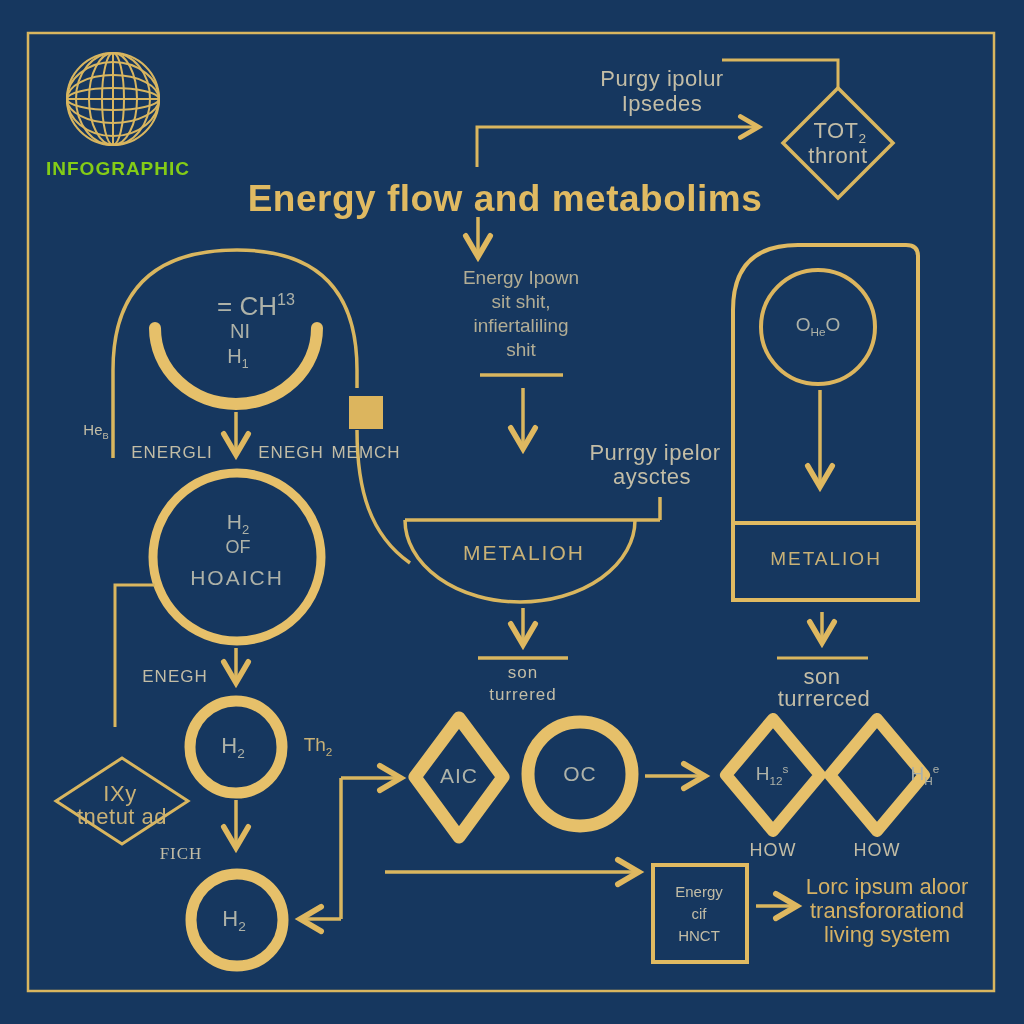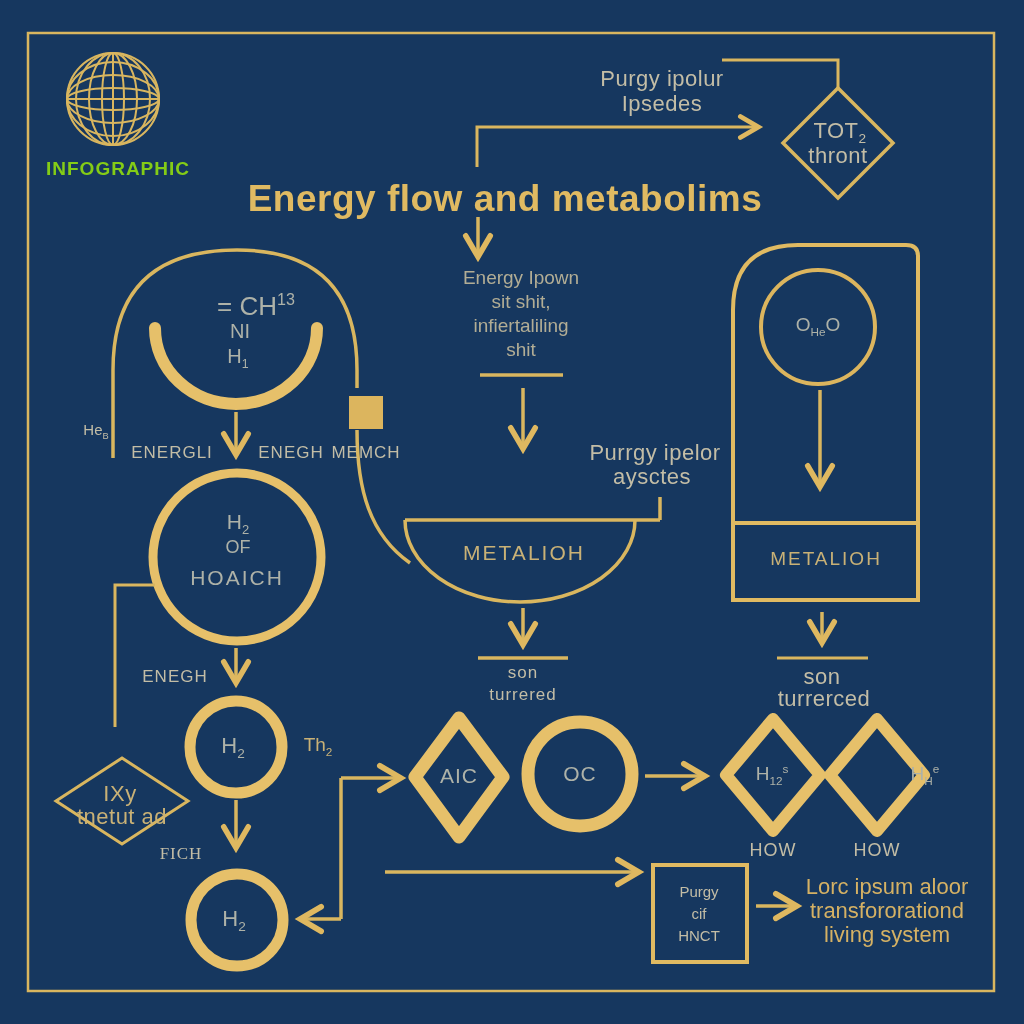--- a/index.html
+++ b/index.html
@@ -171,21 +171,21 @@
   <div class="t muted small" style="left:822px;top:664px;">son</div>
   <div class="t muted small" style="left:824px;top:686px;">turrerced</div>
 
   <div class="t grey" style="left:772px;top:762px;font-size:19px;"><span>H</span><sub>12</sub><sup>s</sup></div>
   <div class="t grey" style="left:877px;top:762px;font-size:19px;margin-left:48px;"><span>H</span><sub>H</sub><sup>e</sup></div>
 
   <div class="t muted" style="left:773px;top:840px;font-size:18px;letter-spacing:1px;">HOW</div>
   <div class="t muted" style="left:877px;top:840px;font-size:18px;letter-spacing:1px;">HOW</div>
 
   <div class="t muted lh22" style="left:699px;top:881px;font-size:15px;">
-    <div>Purgy</div>
+    <div>Energy</div>
     <div>cif</div>
     <div>HNCT</div>
   </div>
 
   <div class="t caption" style="left:887px;top:875px;">
     <div>Lorc ipsum aloor</div>
     <div>transfororationd</div>
     <div>living system</div>
   </div>
 

